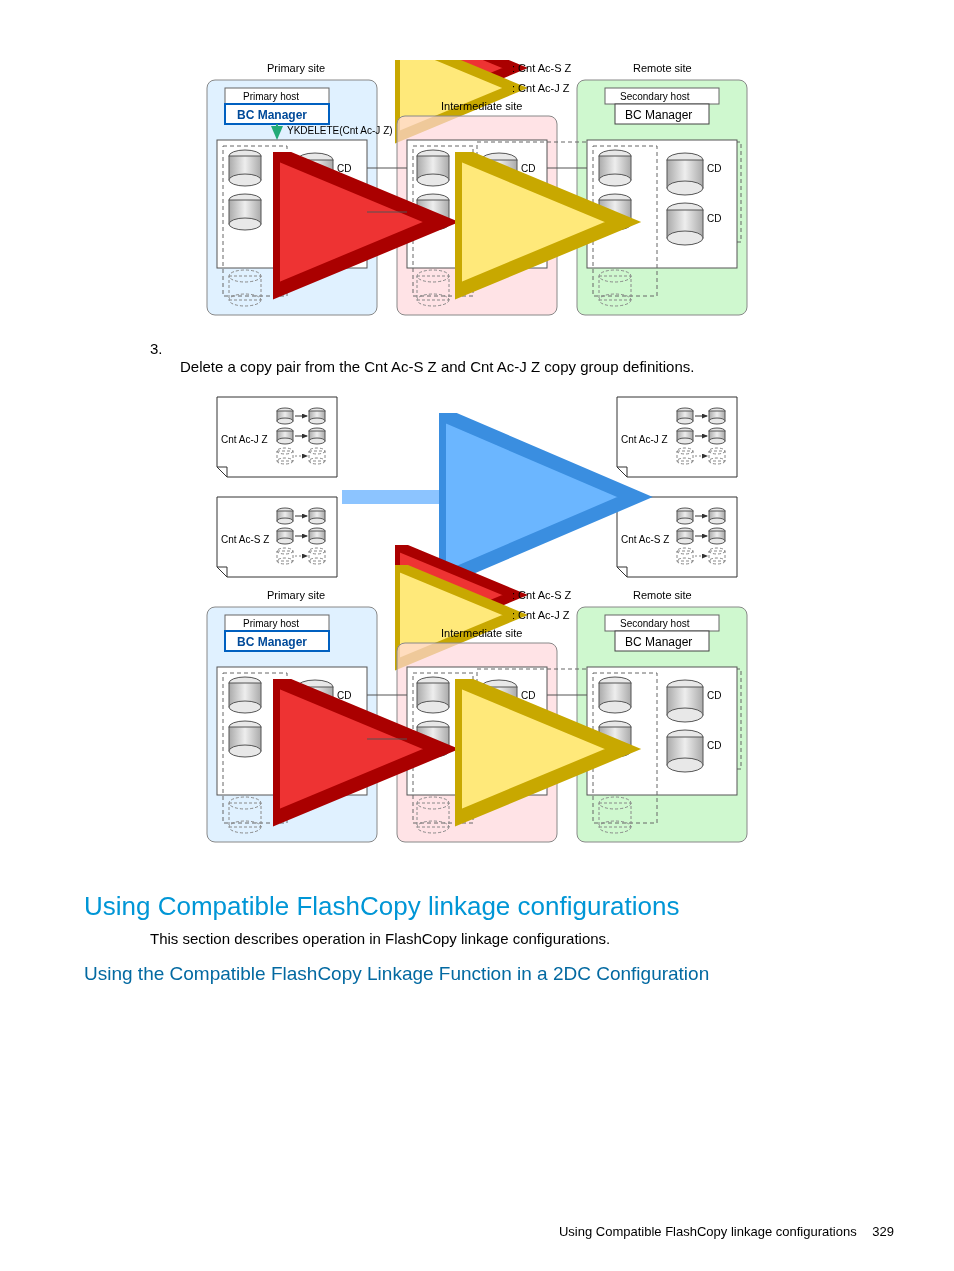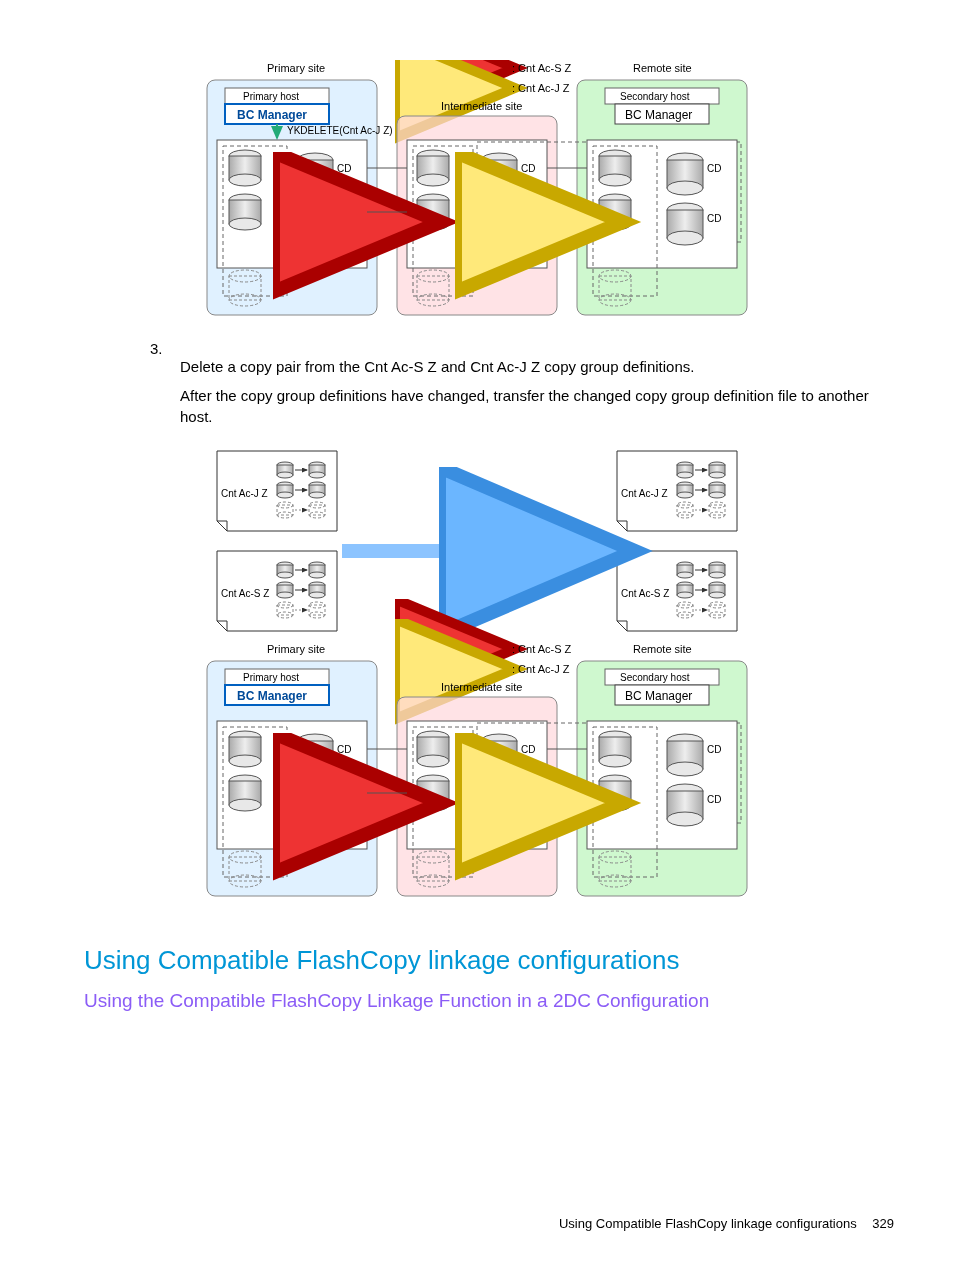--- a/index.html
+++ b/index.html
@@ -39,33 +39,33 @@
     font-size: 15px;
     line-height: 1.4;
   }
   h2.section {
     color: #0096d6;
     font-weight: normal;
     font-size: 26px;
     margin: 24px 0 6px 24px;
   }
   h3.subsection {
-    color: #8b5cf6;
+    color: #0369a1;
     font-weight: normal;
     font-size: 19px;
     margin: 14px 0 6px 24px;
   }
   .body-text {
     margin: 0 0 10px 90px;
     font-size: 15px;
     line-height: 1.4;
   }
   .footer {
     position: absolute;
-    bottom: 40px;
+    bottom: 32px;
     right: 60px;
     font-size: 13px;
   }
   .footer .pg {
     margin-left: 12px;
   }
   
   .site-box {
     stroke: #888;
     stroke-width: 1;
@@ -221,21 +221,20 @@
   <line x1="320" y1="162" x2="398" y2="162" stroke="#ffe97a" stroke-width="14" marker-end="url(#yelArrow)"></line>
   <line x1="170" y1="108" x2="210" y2="108" stroke="#555"></line>
   <line x1="170" y1="152" x2="210" y2="152" stroke="#555"></line>
   <line x1="350" y1="108" x2="390" y2="108" stroke="#555"></line>
 </svg>
 
 <div class="step-row">
   <div class="step-num">3.</div>
   <div class="step-text">Delete a copy pair from the Cnt Ac-S Z and Cnt Ac-J Z copy group definitions.</div>
 </div>
-<div class="step-follow">After the copy group definitions have changed, transfer the changed copy group definition file to another host.</div>
 
 <svg class="diagram" width="560" height="480" viewBox="0 0 560 480">
   <defs>
     <marker id="blueArrow" markerWidth="16" markerHeight="16" refX="12" refY="6" orient="auto">
       <path d="M0,0 L14,6 L0,12 Z" fill="#6bb6ff" stroke="#3a8ee0"></path>
     </marker>
     <marker id="smArrow" markerWidth="6" markerHeight="6" refX="5" refY="2.5" orient="auto">
       <path d="M0,0 L6,2.5 L0,5 Z" fill="#333"></path>
     </marker>
   </defs>
@@ -466,20 +465,21 @@
 
     <line x1="136" y1="162" x2="216" y2="162" stroke="#ff8a8a" stroke-width="14" marker-end="url(#redArrow)"></line>
     <line x1="320" y1="162" x2="398" y2="162" stroke="#ffe97a" stroke-width="14" marker-end="url(#yelArrow)"></line>
     <line x1="170" y1="108" x2="210" y2="108" stroke="#555"></line>
     <line x1="170" y1="152" x2="210" y2="152" stroke="#555"></line>
     <line x1="350" y1="108" x2="390" y2="108" stroke="#555"></line>
   </g>
 </svg>
 
 <h2 class="section">Using Compatible FlashCopy linkage configurations</h2>
+<p class="body-text">This section describes operation in FlashCopy linkage configurations.</p>
 
 <h3 class="subsection">Using the Compatible FlashCopy Linkage Function in a 2DC Configuration</h3>
 
 </div>
 
 <div class="footer">
   <span>Using Compatible FlashCopy linkage configurations</span>
   <span class="pg">329</span>
 </div>
 

